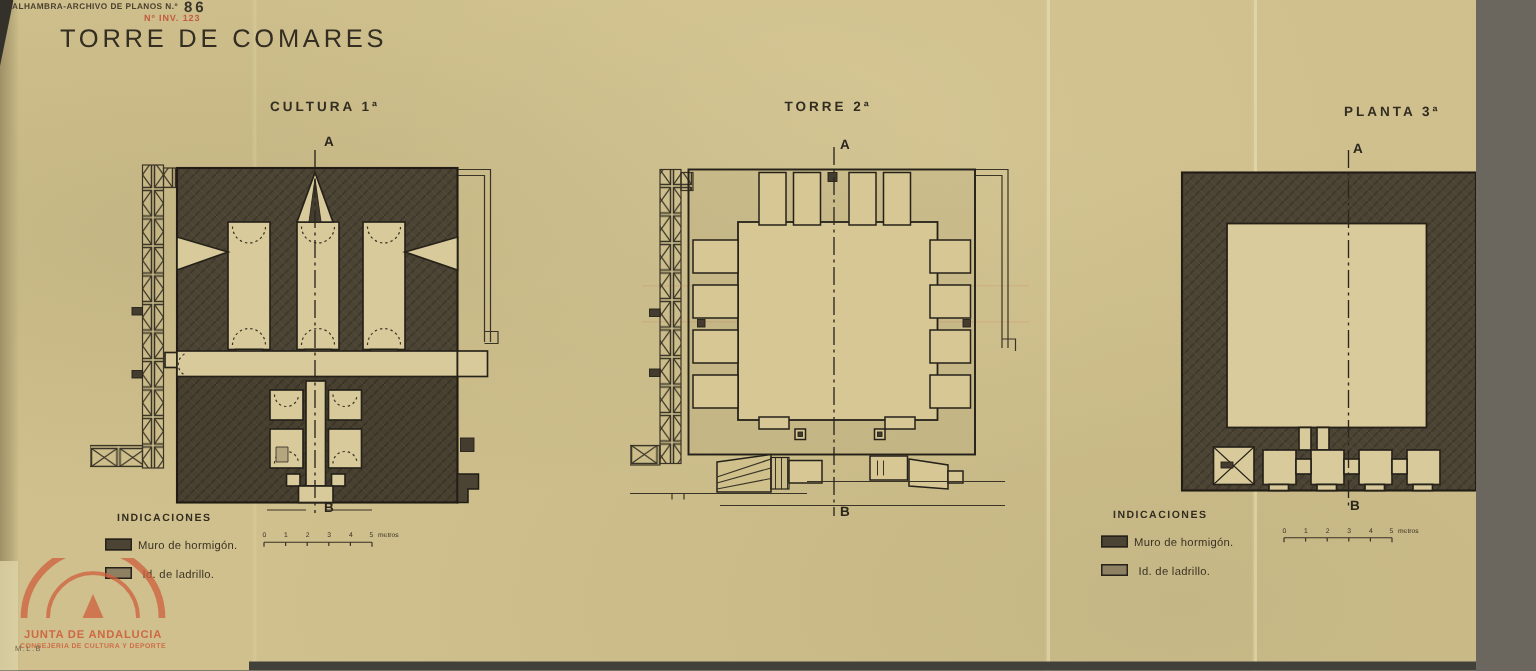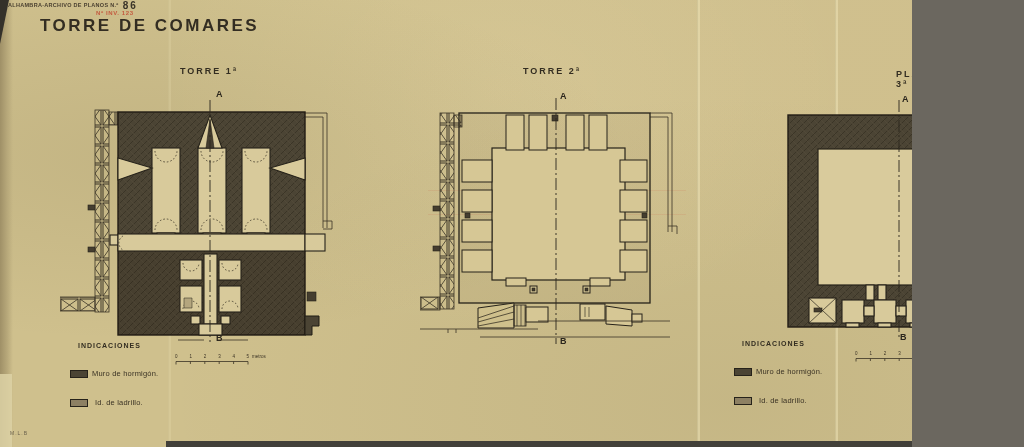--- a/index.html
+++ b/index.html
@@ -1,17 +1,17 @@
 <!DOCTYPE html>
 <html><head>
 <meta charset="utf-8">
 <style>
   html,body{margin:0;padding:0;background:#6b675f;}
   #paper{
-    position:relative;width:912px;height:447px;overflow:hidden;
+    position:relative;width:984px;height:447px;overflow:hidden;
     font-family:"Liberation Sans",sans-serif;color:#332d21;
     background:
       radial-gradient(ellipse at 16% 35%, rgba(92,80,46,0.10), transparent 45%),
       radial-gradient(ellipse at 55% 20%, rgba(255,244,205,0.10), transparent 50%),
       radial-gradient(ellipse at 88% 12%, rgba(219,188,150,0.08), transparent 45%),
       radial-gradient(ellipse at 80% 90%, rgba(70,60,30,0.07), transparent 55%),
       linear-gradient(#cfc08d,#cfc08d);
   }
   .abs{position:absolute;}
   .noselect{user-select:none;}
@@ -25,35 +25,35 @@
   .crease{top:0;width:2px;height:447px;background:rgba(240,230,185,0.5);
     border-left:1px solid rgba(110,95,55,0.12);}
   .bottom-sliver{left:166px;top:441px;width:858px;height:6px;background:#42403a;}
   .reg-line{height:1px;background:rgba(205,95,70,0.13);}
 
   
   .archive{left:8px;top:2px;font-size:5.5px;font-weight:bold;letter-spacing:.3px;
     color:#4a4030;display:flex;align-items:flex-start;gap:4px;}
   .archive b{font-size:10px;line-height:8px;color:#3a3428;letter-spacing:2px;font-weight:bold;}
   .inv-stamp{left:96px;top:10px;font-size:6px;color:#c24b33;letter-spacing:.6px;opacity:.85;font-weight:bold;}
-  .title{left:40px;top:16px;font-size:17px;font-weight:bold;letter-spacing:2.5px;color:#332d22;margin:0;}
+  .title{left:40px;top:16px;font-size:17px;font-weight:normal;letter-spacing:2.5px;color:#332d22;margin:0;}
   .plan-title{font-size:9px;font-weight:bold;letter-spacing:2px;color:#332d21;}
   .axis-label{font-size:9px;font-weight:bold;color:#2b261d;}
 
   
   .room{fill:#d8ca9b;stroke:#26221a;stroke-width:1.1;}
   .alc{fill:#d6c795;stroke:#26221a;stroke-width:1;}
   .dark{fill:#443d2f;stroke:#26221a;stroke-width:0.6;}
   .dots{fill:none;stroke:#3a3426;stroke-width:0.8;stroke-dasharray:1.6 2;}
   .thin{fill:none;stroke:#3a3426;stroke-width:0.8;}
   .axis{fill:none;stroke:#2b261d;stroke-width:0.9;stroke-dasharray:12 3 2 3;}
 
   
   .legend .hd{font-size:7px;font-weight:bold;letter-spacing:1px;color:#332d21;padding-left:8px;margin-bottom:2px;}
-  .legend .row{display:flex;align-items:flex-end;gap:4px;margin-top:20px;}
+  .legend .row{display:flex;align-items:flex-start;gap:4px;margin-top:10px;}
   .legend .label{font-size:7.5px;color:#3a3224;letter-spacing:.2px;}
   .swatch{display:inline-block;width:16px;height:6px;border:1px solid #26221a;}
   .swatch.concrete{background:#4b4434;}
   .swatch.brick{background:#8d8063;}
   .legend .row.second .label{padding-left:3px;}
 
   .sb-num{font-size:4.5px;fill:#3a3224;font-family:"Liberation Sans",sans-serif;}
   .sb-line{stroke:#3a3224;stroke-width:0.8;fill:none;}
 
   
@@ -98,21 +98,21 @@
   <div class="abs reg-line" style="left:428px;top:190px;width:258px"></div>
   <div class="abs reg-line" style="left:428px;top:214px;width:258px"></div>
 
   <div class="abs archive">
     <span>ALHAMBRA-ARCHIVO DE PLANOS N.º</span>
     <b>86</b>
   </div>
   <div class="abs inv-stamp">Nº INV. 123</div>
   <h1 class="abs title">TORRE DE COMARES</h1>
 
-  <div class="abs plan-title" style="left:180px;top:66px">TORRE 1ª</div>
+  <div class="abs plan-title" style="left:180px;top:66px">CULTURA 1ª</div>
   <div class="abs plan-title" style="left:523px;top:66px">TORRE 2ª</div>
   <div class="abs plan-title" style="left:896px;top:69px">PLANTA 3ª</div>
 
   <span class="abs axis-label" style="left:216px;top:89px">A</span>
   <span class="abs axis-label" style="left:216px;top:333px">B</span>
   <span class="abs axis-label" style="left:560px;top:91px">A</span>
   <span class="abs axis-label" style="left:560px;top:336px">B</span>
   <span class="abs axis-label" style="left:902px;top:94px">A</span>
   <span class="abs axis-label" style="left:900px;top:332px">B</span>
 
@@ -299,16 +299,25 @@
     <text class="sb-num" x="3" y="6">0</text>
     <text class="sb-num" x="17.4" y="6">1</text>
     <text class="sb-num" x="31.8" y="6">2</text>
     <text class="sb-num" x="46.2" y="6">3</text>
     <text class="sb-num" x="60.6" y="6">4</text>
     <text class="sb-num" x="74.4" y="6">5</text>
     <text class="sb-num" x="80" y="6">metros</text>
     <path class="sb-line" d="M4 9.5 H76 M4 9.5 V12.5 M18.4 9.5 V12 M32.8 9.5 V12 M47.2 9.5 V12 M61.6 9.5 V12 M76 9.5 V12.5"></path>
   </svg>
 
+  <div class="abs junta">
+    <svg width="112" height="40" viewBox="0 0 112 40">
+      <path d="M10 40 A46 46 0 0 1 102 40" fill="none" stroke="#cf5f3c" stroke-width="4.5" opacity="0.75"></path>
+      <path d="M26 40 A30 30 0 0 1 86 40" fill="none" stroke="#cf5f3c" stroke-width="2.5" opacity="0.75"></path>
+      <polygon points="56,24 63,40 49,40" fill="#cf5f3c" opacity="0.75"></polygon>
+    </svg>
+    <div class="org">JUNTA DE ANDALUCIA</div>
+    <div class="dept">CONSEJERIA DE CULTURA Y DEPORTE</div>
+  </div>
 
   <div class="abs pencil-note">M.L.B</div>
 
 </div>
 
 </body></html>

